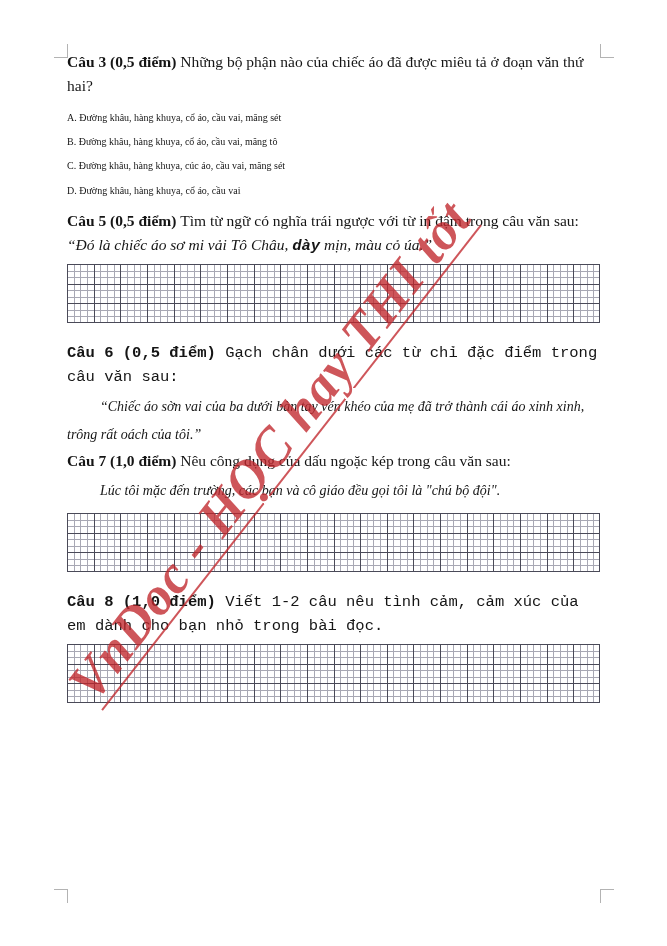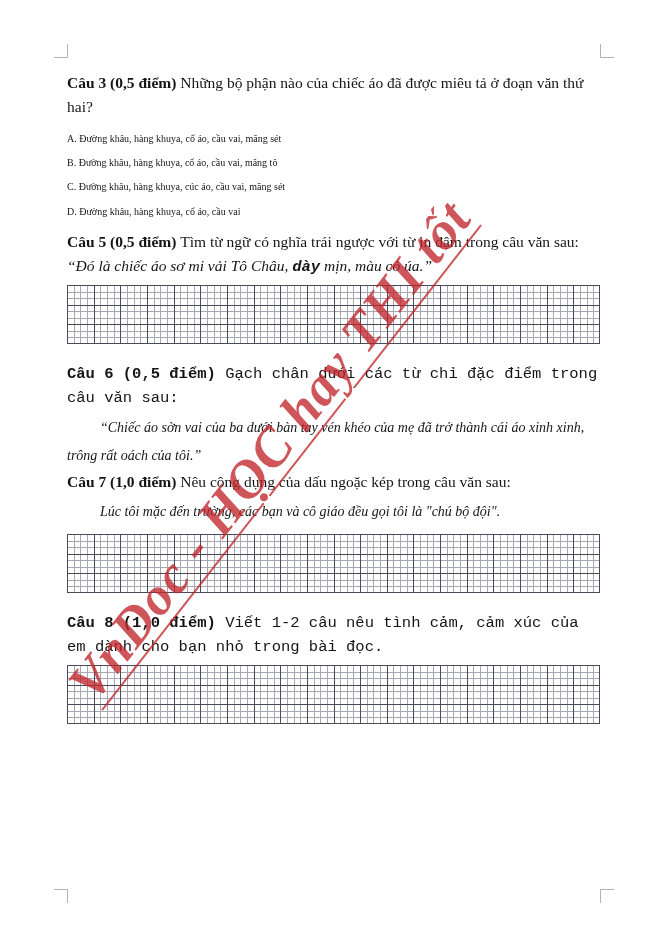--- a/index.html
+++ b/index.html
@@ -5,21 +5,21 @@
   html,body{margin:0;padding:0;}
   body{
     width:667px;height:946px;
     background:#ffffff;
     font-family:"Liberation Serif","DejaVu Serif",serif;
     color:#151515;
     position:relative;
     overflow:hidden;
   }
   .page-content{
-    position:absolute;left:67px;top:71px;width:533px;
+    position:absolute;left:67px;top:50px;width:533px;
   }
   p{margin:0;}
   .qhead{font-size:15.5px;line-height:24px;text-align:left;}
   .qlabel{font-weight:bold;}
   .qlabel::after{content:" ";}
   .options{margin-top:8px;}
   .option{font-size:10px;line-height:24.2px;}
   .quote{font-style:italic;}
   .bold{font-weight:bold;font-family:Liberation Mono, monospace;}
   .quote-para{font-size:14px;line-height:28px;text-indent:33px;margin-top:4px;}

